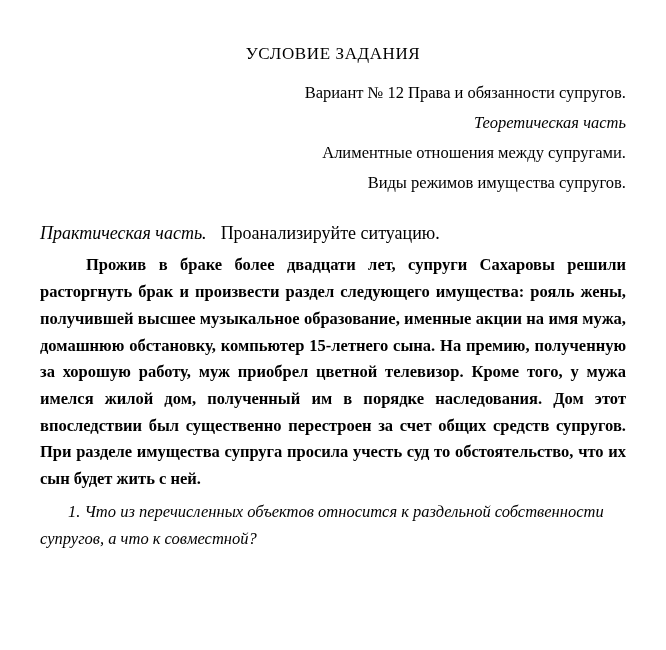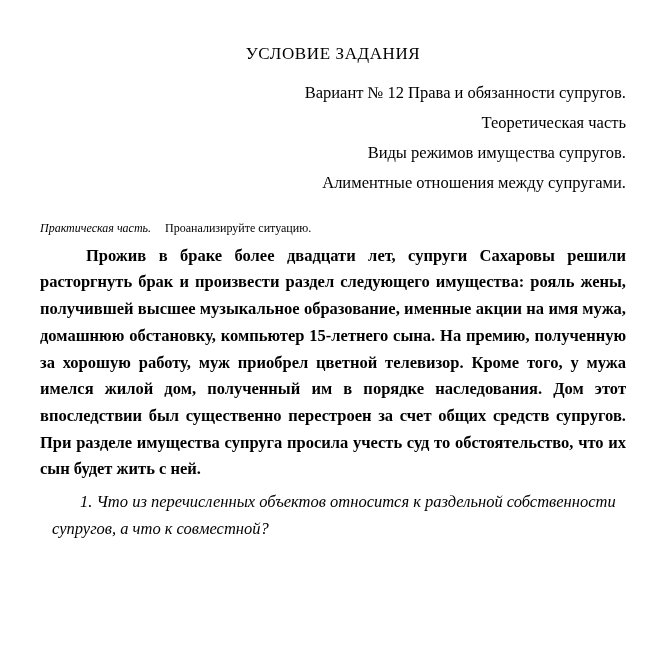--- a/index.html
+++ b/index.html
@@ -29,26 +29,27 @@
     margin: 0 0 16px 0;
     line-height: 1.2;
   }
   .line {
     font-size: 16.5px;
     line-height: 1.62;
     margin: 0 0 3px 0;
     text-align: right;
   }
   .line.italic {
+    font-style: italic;
   }
   .spacer {
     height: 20px;
   }
   .practical {
-    font-size: 12px;
+    font-size: 18px;
     line-height: 1.62;
     margin: 0 0 3px 0;
   }
   .practical .lead {
     font-style: italic;
   }
   .practical .rest {
     font-style: normal;
     padding-left: 14px;
   }
@@ -58,43 +59,43 @@
     text-align: justify;
     text-indent: 46px;
     margin: 4px 0 0 0;
     hyphens: none;
     font-weight: bold;
   }
   .q {
     font-size: 16.5px;
     font-style: italic;
     line-height: 1.62;
-    margin: 6px 0 0 12px;
+    margin: 6px 0 0 0;
     text-indent: 28px;
     text-align: left;
     font-family: Liberation Serif, serif;
   }
   .q.second {
     margin-top: 12px;
   }
 </style>
 </head>
 <body>
 
 <div class="page">
 
   <div class="doc-title">УСЛОВИЕ ЗАДАНИЯ</div>
 
   <p class="line">Вариант № 12  Права и обязанности супругов.</p>
 
   <p class="line italic">Теоретическая часть</p>
 
+  <p class="line">Алиментные отношения между супругами.</p>
+
   <p class="line">Виды режимов имущества супругов.</p>
-
-  <p class="line">Алиментные отношения между супругами.</p>
 
   <div class="spacer"></div>
 
   <p class="practical">
     <span class="lead">Практическая часть.</span><span class="rest">Проанализируйте ситуацию.</span>
   </p>
 
   <p class="para">Прожив в браке более двадцати лет, супруги Сахаровы решили расторгнуть брак и произвести раздел следующего имущества: рояль  жены, получившей высшее музыкальное образование, именные акции на имя мужа, домашнюю обстановку, компьютер 15-летнего сына. На премию, полученную за хорошую работу, муж приобрел цветной телевизор. Кроме того, у мужа имелся жилой дом, полученный им в порядке наследования. Дом этот впоследствии был существенно перестроен за счет общих средств супругов. При разделе имущества супруга просила учесть суд то обстоятельство, что их сын будет жить с ней.</p>
 
   <p class="q">1. Что из перечисленных объектов относится к раздельной собственности супругов, а что к  совместной?</p>

